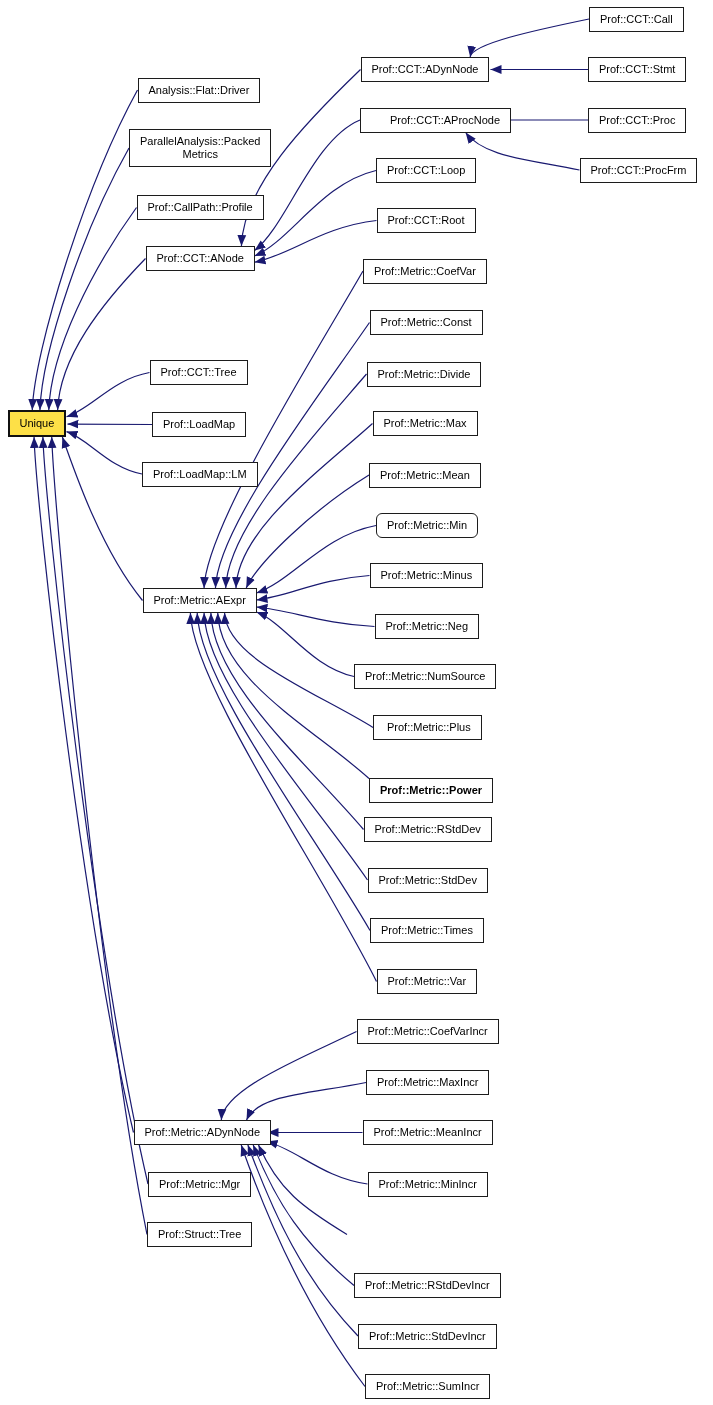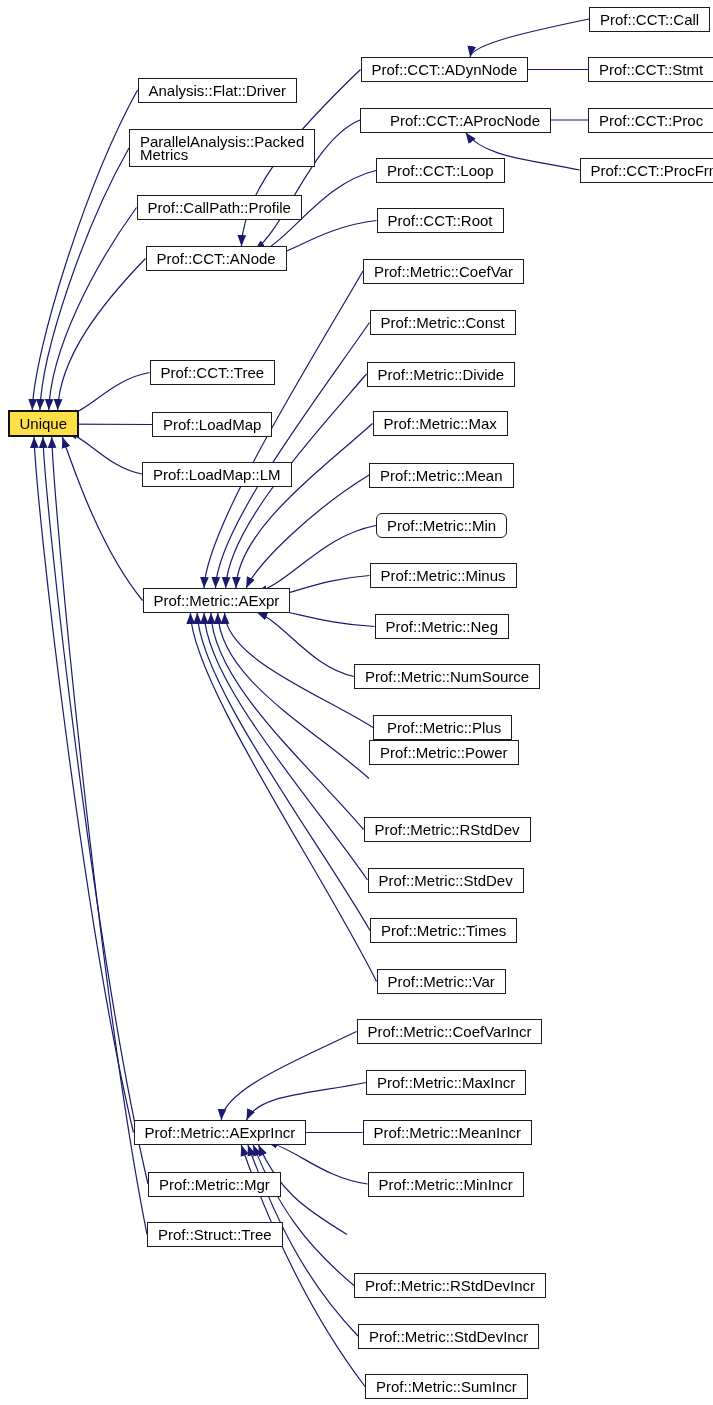--- a/index.html
+++ b/index.html
@@ -21,23 +21,24 @@
     top: 0;
     z-index: 1;
   }
   .node {
     position: absolute;
     z-index: 2;
     box-sizing: border-box;
     background: #ffffff;
     border: 1px solid #1c1c1c;
     color: #000000;
-    font-size: 15px;
+    font-size: 11px;
     line-height: 13px;
     padding: 5px 10px;
+    text-align: center;
     white-space: pre;
     cursor: pointer;
   }
   .node.highlight {
     background: #fde047;
     border: 2px solid #111111;
     cursor: default;
   }
 </style>
 </head>
@@ -99,38 +100,38 @@
 <div class="node highlight" style="left: 7.5px; top: 410px;">Unique</div>
     <div class="node" style="left: 137.5px; top: 77.5px;">Analysis::Flat::Driver</div>
     <div class="node" style="left: 129px; top: 129px;">ParallelAnalysis::Packed
 Metrics</div>
     <div class="node" style="left: 136.5px; top: 195px;">Prof::CallPath::Profile</div>
     <div class="node" style="left: 145.5px; top: 246px;">Prof::CCT::ANode</div>
     <div class="node" style="left: 149.5px; top: 360px;">Prof::CCT::Tree</div>
     <div class="node" style="left: 152px; top: 412px;">Prof::LoadMap</div>
     <div class="node" style="left: 142px; top: 461.5px;">Prof::LoadMap::LM</div>
     <div class="node" style="left: 142.5px; top: 588px;">Prof::Metric::AExpr</div>
-    <div class="node" style="left: 133.5px; top: 1120px;">Prof::Metric::AExprIncr</div>
+    <div class="node" style="left: 133.5px; top: 1120px;">Prof::Metric::ADynNode</div>
     <div class="node" style="left: 148px; top: 1171.5px;">Prof::Metric::Mgr</div>
     <div class="node" style="left: 147px; top: 1222px;">Prof::Struct::Tree</div>
     <div class="node" style="left: 360.5px; top: 57px;">Prof::CCT::ADynNode</div>
     <div class="node" style="left: 360px; top: 107.5px; padding-left: 29px;">Prof::CCT::AProcNode</div>
     <div class="node" style="left: 376px; top: 158px;">Prof::CCT::Loop</div>
     <div class="node" style="left: 376.5px; top: 208px;">Prof::CCT::Root</div>
     <div class="node" style="left: 363px; top: 258.5px;">Prof::Metric::CoefVar</div>
     <div class="node" style="left: 369.5px; top: 310px;">Prof::Metric::Const</div>
     <div class="node" style="left: 366.5px; top: 361.5px;">Prof::Metric::Divide</div>
     <div class="node" style="left: 372.5px; top: 411px;">Prof::Metric::Max</div>
     <div class="node" style="left: 369px; top: 462.5px;">Prof::Metric::Mean</div>
     <div class="node" style="left: 376px; top: 513px; border-radius: 6px;">Prof::Metric::Min</div>
     <div class="node" style="left: 369.5px; top: 563px;">Prof::Metric::Minus</div>
     <div class="node" style="left: 374.5px; top: 614px;">Prof::Metric::Neg</div>
     <div class="node" style="left: 354px; top: 664px;">Prof::Metric::NumSource</div>
     <div class="node" style="left: 373px; top: 715px; padding-left: 13px;">Prof::Metric::Plus</div>
-    <div class="node" style="left: 369px; top: 740px;">Prof::Metric::Power</div>
+    <div class="node" style="left: 369px; top: 778px; font-weight: bold;">Prof::Metric::Power</div>
     <div class="node" style="left: 363.5px; top: 817px;">Prof::Metric::RStdDev</div>
     <div class="node" style="left: 367.5px; top: 867.5px;">Prof::Metric::StdDev</div>
     <div class="node" style="left: 370px; top: 918px;">Prof::Metric::Times</div>
     <div class="node" style="left: 376.5px; top: 969px;">Prof::Metric::Var</div>
     <div class="node" style="left: 356.5px; top: 1019px;">Prof::Metric::CoefVarIncr</div>
     <div class="node" style="left: 366px; top: 1070px;">Prof::Metric::MaxIncr</div>
     <div class="node" style="left: 362.5px; top: 1120px;">Prof::Metric::MeanIncr</div>
     <div class="node" style="left: 367.5px; top: 1171.5px;">Prof::Metric::MinIncr</div>
     <div class="node" style="left: 354px; top: 1273px;">Prof::Metric::RStdDevIncr</div>
     <div class="node" style="left: 358px; top: 1323.5px;">Prof::Metric::StdDevIncr</div>

